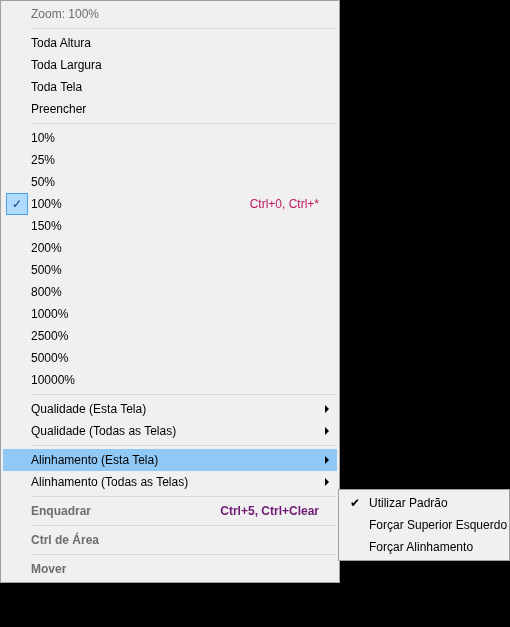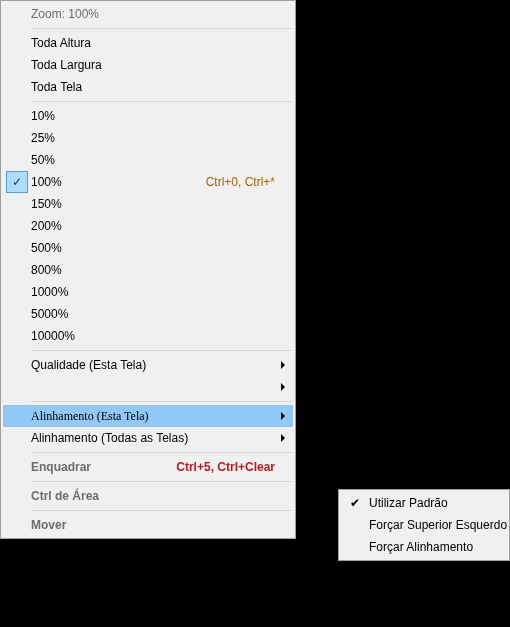--- a/index.html
+++ b/index.html
@@ -13,21 +13,21 @@
   }
   .menu {
     position: absolute;
     background: #f0f0f0;
     border: 1px solid #a0a0a0;
     padding: 2px;
   }
   .menu-main {
     left: 0;
     top: 0;
-    width: 296px;
+    width: 340px;
   }
   .menu-sub {
     left: 338px;
     top: 489px;
     width: 172px;
   }
   .item {
     height: 22px;
     display: flex;
     align-items: center;
@@ -36,21 +36,20 @@
   }
   .item.header {
     color: #6d6d6d;
   }
   .item.disabled {
     color: #6d6d6d;
     font-weight: bold;
   }
   .item.selected {
     background: #90c8f6;
-    font-family: Liberation Serif, serif;
   }
   .gutter {
     width: 28px;
     flex: 0 0 28px;
     display: flex;
     align-items: center;
     justify-content: center;
   }
   .check {
     width: 22px;
@@ -67,26 +66,26 @@
     font-size: 12px;
     color: #000;
   }
   .label {
     flex: 1 1 auto;
     white-space: nowrap;
     padding-right: 4px;
   }
   .shortcut {
     flex: 0 0 auto;
-    color: #a16207;
+    color: #be185d;
     padding-right: 18px;
     white-space: nowrap;
   }
   .item.disabled .shortcut {
-    color: #b91c1c;
+    color: #701a75;
   }
   .arrow {
     position: absolute;
     right: 8px;
     top: 50%;
     transform: translateY(-50%);
     width: 0; height: 0;
     border-top: 4px solid transparent;
     border-bottom: 4px solid transparent;
     border-left: 4px solid #000;
@@ -114,20 +113,24 @@
     <span class="label">Toda Altura</span>
   </div>
   <div class="item">
     <span class="gutter"></span>
     <span class="label">Toda Largura</span>
   </div>
   <div class="item">
     <span class="gutter"></span>
     <span class="label">Toda Tela</span>
   </div>
+  <div class="item">
+    <span class="gutter"></span>
+    <span class="label">Preencher</span>
+  </div>
 
   <div class="sep"></div>
 
   <div class="item">
     <span class="gutter"></span>
     <span class="label">10%</span>
   </div>
   <div class="item">
     <span class="gutter"></span>
     <span class="label">25%</span>
@@ -158,36 +161,41 @@
   <div class="item">
     <span class="gutter"></span>
     <span class="label">800%</span>
   </div>
   <div class="item">
     <span class="gutter"></span>
     <span class="label">1000%</span>
   </div>
   <div class="item">
     <span class="gutter"></span>
+    <span class="label">2500%</span>
+  </div>
+  <div class="item">
+    <span class="gutter"></span>
     <span class="label">5000%</span>
   </div>
   <div class="item">
     <span class="gutter"></span>
     <span class="label">10000%</span>
   </div>
 
   <div class="sep"></div>
 
   <div class="item">
     <span class="gutter"></span>
     <span class="label">Qualidade (Esta Tela)</span>
     <span class="arrow"></span>
   </div>
   <div class="item">
     <span class="gutter"></span>
+    <span class="label">Qualidade (Todas as Telas)</span>
     <span class="arrow"></span>
   </div>
 
   <div class="sep"></div>
 
   <div class="item selected">
     <span class="gutter"></span>
     <span class="label">Alinhamento (Esta Tela)</span>
     <span class="arrow"></span>
   </div>

